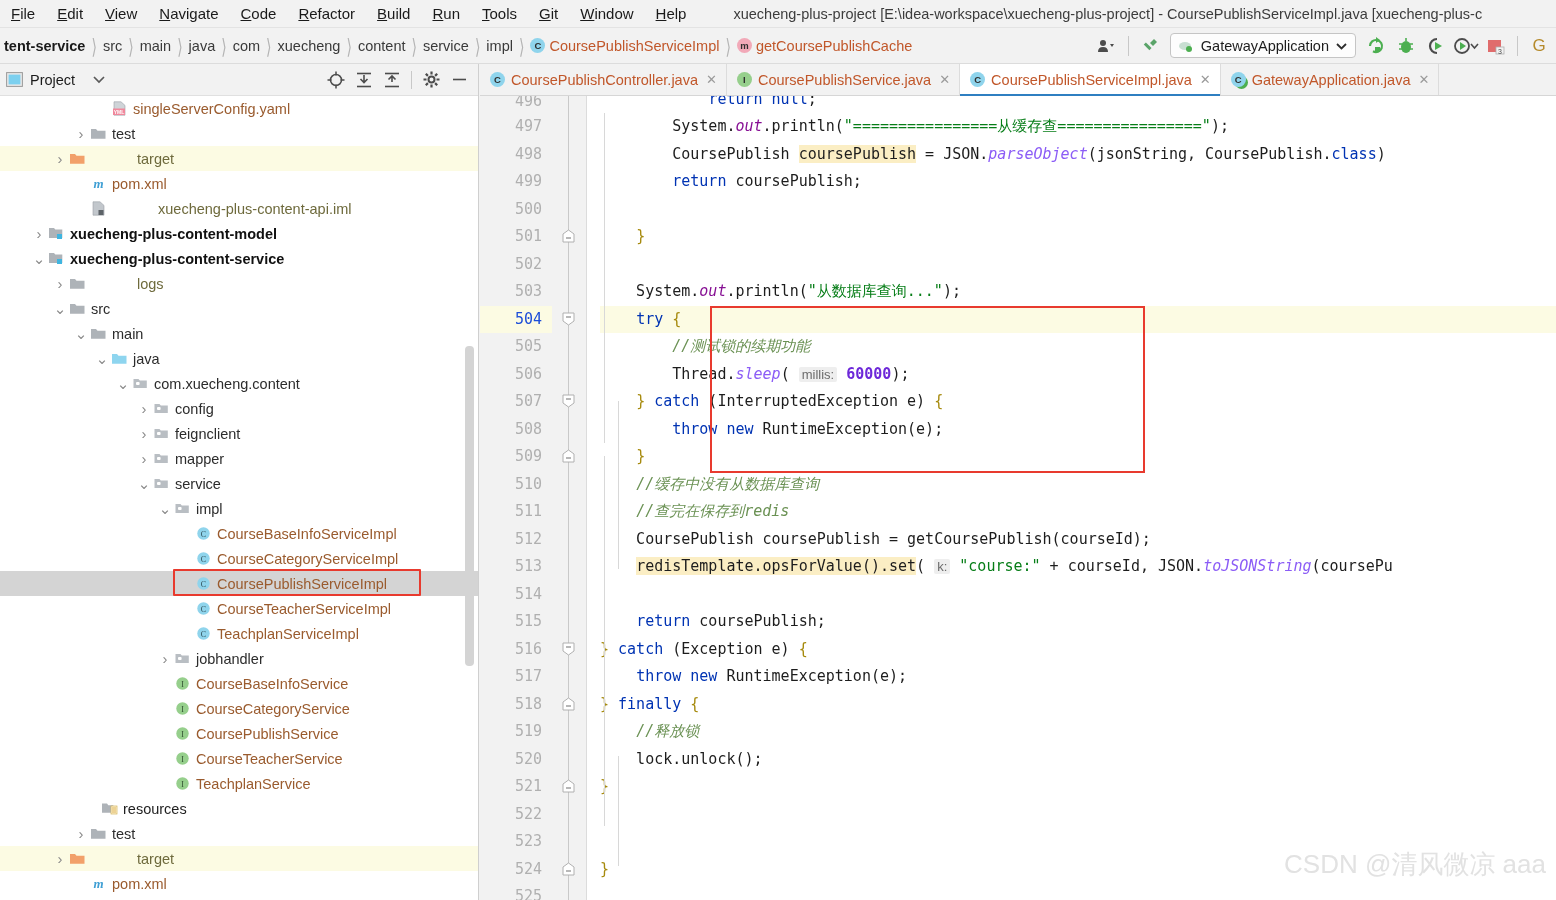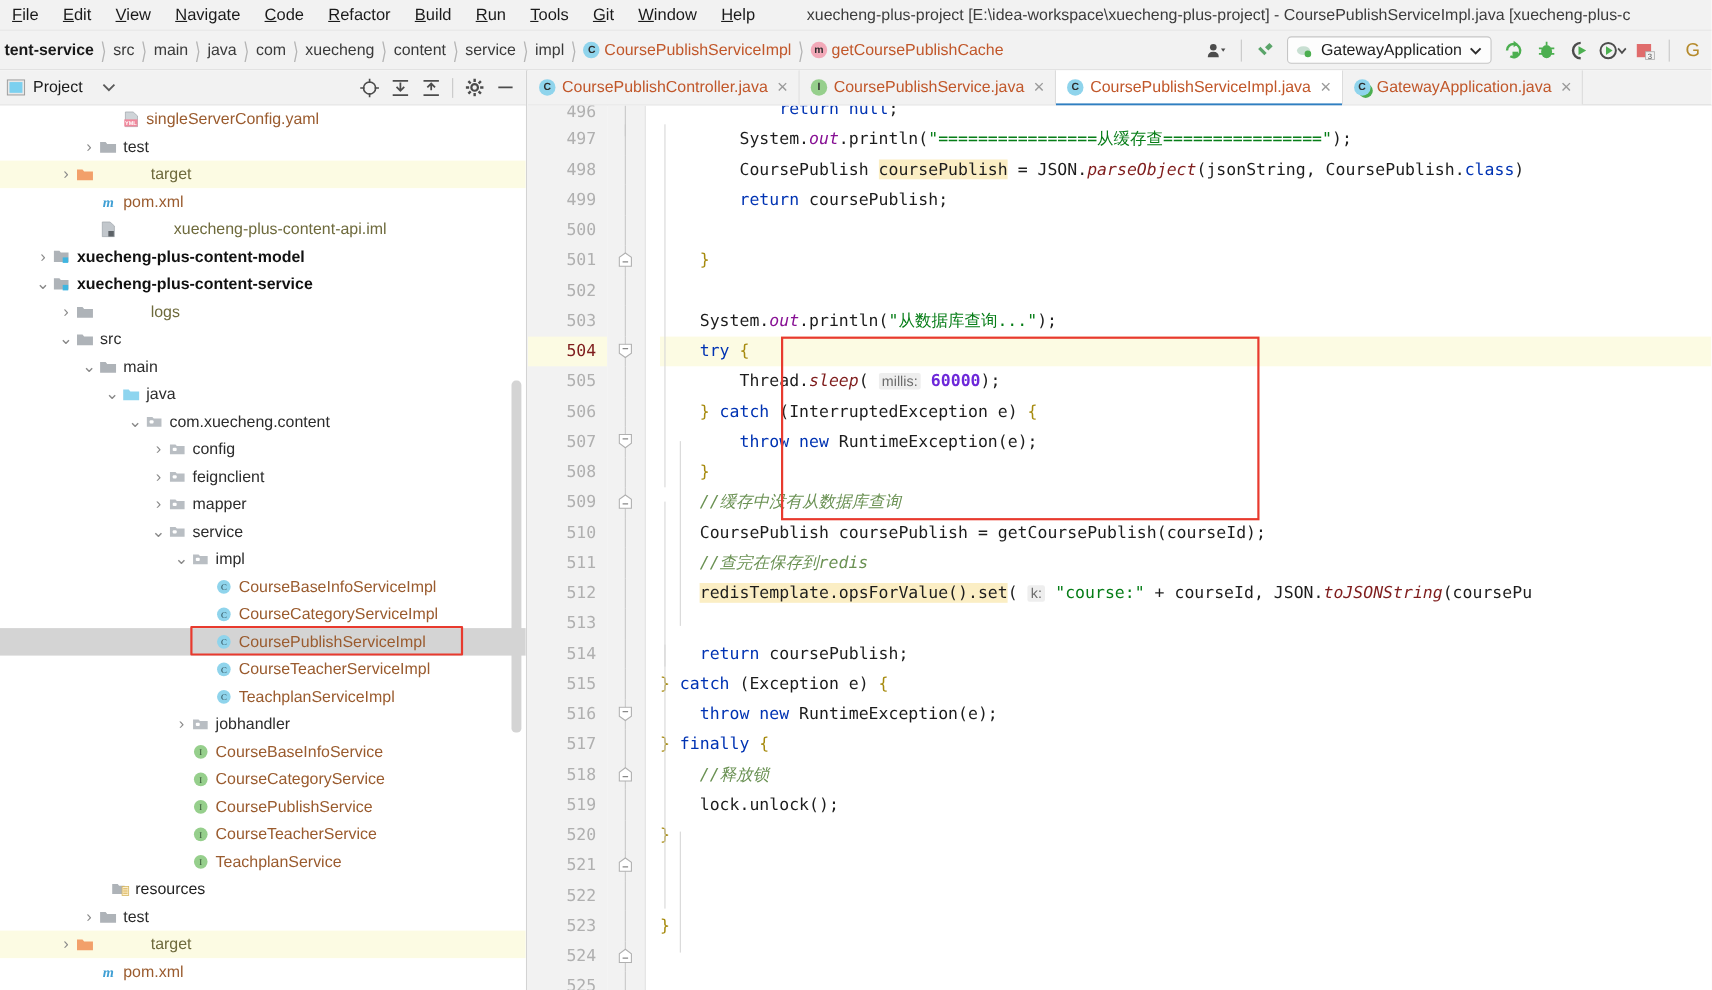--- a/index.html
+++ b/index.html
@@ -136,21 +136,21 @@
     width: 72px; background: #f2f2f2; flex: none; position: relative;
     border-right: 0px;
   }
   .fold-col {
     width: 34px; background: #f2f2f2; flex: none; position: relative;
   }
   .lnum {
     height: 27.5px; line-height: 27.5px; text-align: right; padding-right: 10px;
     font-family: "DejaVu Sans Mono", monospace; font-size: 15px; color: #b0b0b0;
   }
-  .lnum.cur { background: #fcfbe3; color: #7f1d1d; }
+  .lnum.cur { background: #fcfbe3; color: #1d4ed8; }
   .fold-cell { height: 27.5px; position: relative; }
   .fold-line {
     position: absolute; left: 16px; top: 0; width: 1px; height: 27.5px;
     background: #c9c9c9;
   }
   .fold-mark {
     position: absolute; left: 10px; top: 6px; width: 13px; height: 14px;
   }
 
   .code {
@@ -163,21 +163,21 @@
   }
   .cline.cur { background: #fcfbe3; }
   .indent-guide {
     position: absolute; width: 1px; background: #d8d8d8;
   }
   .kw { color: #0033b3; font-weight: normal; }
   .str { color: #067d17; }
   .num { color: #6d28d9; font-weight: bold; }
   .cmt-g { color: #6a9153; font-style: italic; }
   .fld { color: #871094; font-style: italic; }
-  .mth { color: #7f1d1d; font-style: italic; }
+  .mth { color: #8b5cf6; font-style: italic; }
   .brace { color: #a68a0d; }
   .hl-ident { background: #fbeec4; }
   .param-hint {
     background: #eeeeee; color: #6b6b6b; font-size: 13px; padding: 0px 3px;
     border-radius: 2px; font-family: "Liberation Sans", sans-serif;
   }
 
   .red-box-code {
     position: absolute; border: 2.5px solid #e83a2e; pointer-events: none;
   }
@@ -873,27 +873,28 @@
       <div class="code" id="code">
           <div class="cline" style="height: 17px; line-height: 6px; overflow: hidden;">            <span class="kw">return</span> <span class="kw">null</span>;</div>
           <div class="cline">        System.<span class="fld">out</span>.println(<span class="str">"================从缓存查================"</span>);</div>
           <div class="cline">        CoursePublish <span class="hl-ident">coursePublish</span> = JSON.<span class="mth">parseObject</span>(jsonString, CoursePublish.<span class="kw">class</span>)</div>
           <div class="cline">        <span class="kw">return</span> coursePublish;</div>
           <div class="cline">&nbsp;</div>
           <div class="cline">    <span class="brace">}</span></div>
           <div class="cline">&nbsp;</div>
           <div class="cline">    System.<span class="fld">out</span>.println(<span class="str">"从数据库查询..."</span>);</div>
           <div class="cline cur">    <span class="kw">try</span> <span class="brace">{</span></div>
+          <div class="cline">        <span class="cmt-g">//测试锁的续期功能</span></div>
           <div class="cline">        Thread.<span class="mth">sleep</span>( <span class="param-hint">millis:</span> <span class="num">60000</span>);</div>
           <div class="cline">    <span class="brace">}</span> <span class="kw">catch</span> (InterruptedException e) <span class="brace">{</span></div>
           <div class="cline">        <span class="kw">throw</span> <span class="kw">new</span> RuntimeException(e);</div>
           <div class="cline">    <span class="brace">}</span></div>
           <div class="cline">    <span class="cmt-g">//缓存中没有从数据库查询</span></div>
+          <div class="cline">    <span class="cmt-g">//查完在保存到redis</span></div>
           <div class="cline">    CoursePublish coursePublish = getCoursePublish(courseId);</div>
-          <div class="cline">    <span class="cmt-g">//查完在保存到redis</span></div>
           <div class="cline">    <span class="hl-ident">redisTemplate.opsForValue().set</span>( <span class="param-hint">k:</span> <span class="str">"course:"</span> + courseId, JSON.<span class="mth">toJSONString</span>(coursePu</div>
           <div class="cline">&nbsp;</div>
           <div class="cline">    <span class="kw">return</span> coursePublish;</div>
           <div class="cline"><span class="brace">}</span> <span class="kw">catch</span> (Exception e) <span class="brace">{</span></div>
           <div class="cline">    <span class="kw">throw</span> <span class="kw">new</span> RuntimeException(e);</div>
           <div class="cline"><span class="brace">}</span> <span class="kw">finally</span> <span class="brace">{</span></div>
           <div class="cline">    <span class="cmt-g">//释放锁</span></div>
           <div class="cline">    lock.unlock();</div>
           <div class="cline"><span class="brace">}</span></div>
           <div class="cline">&nbsp;</div>
@@ -902,15 +903,16 @@
           <div class="cline">&nbsp;</div>
           <div class="indent-guide" style="left: 18px; top: 17px; height: 330px;"></div>
           <div class="indent-guide" style="left: 18px; top: 360px; height: 150px;"></div>
           <div class="indent-guide" style="left: 32px; top: 305px; height: 168px;"></div>
           <div class="indent-guide" style="left: 18px; top: 490px; height: 240px;"></div>
           <div class="indent-guide" style="left: 32px; top: 660px; height: 110px;"></div>
         </div>
       <div class="editor-vline" style="left:106px;"></div>
     </div>
     <div class="red-box-code" id="redbox" style="left: 230px; top: 242px; width: 435px; height: 167px;"></div>
+    <div class="watermark">CSDN @清风微凉 aaa</div>
   </div>
 
 </div>
 
 </body></html>

